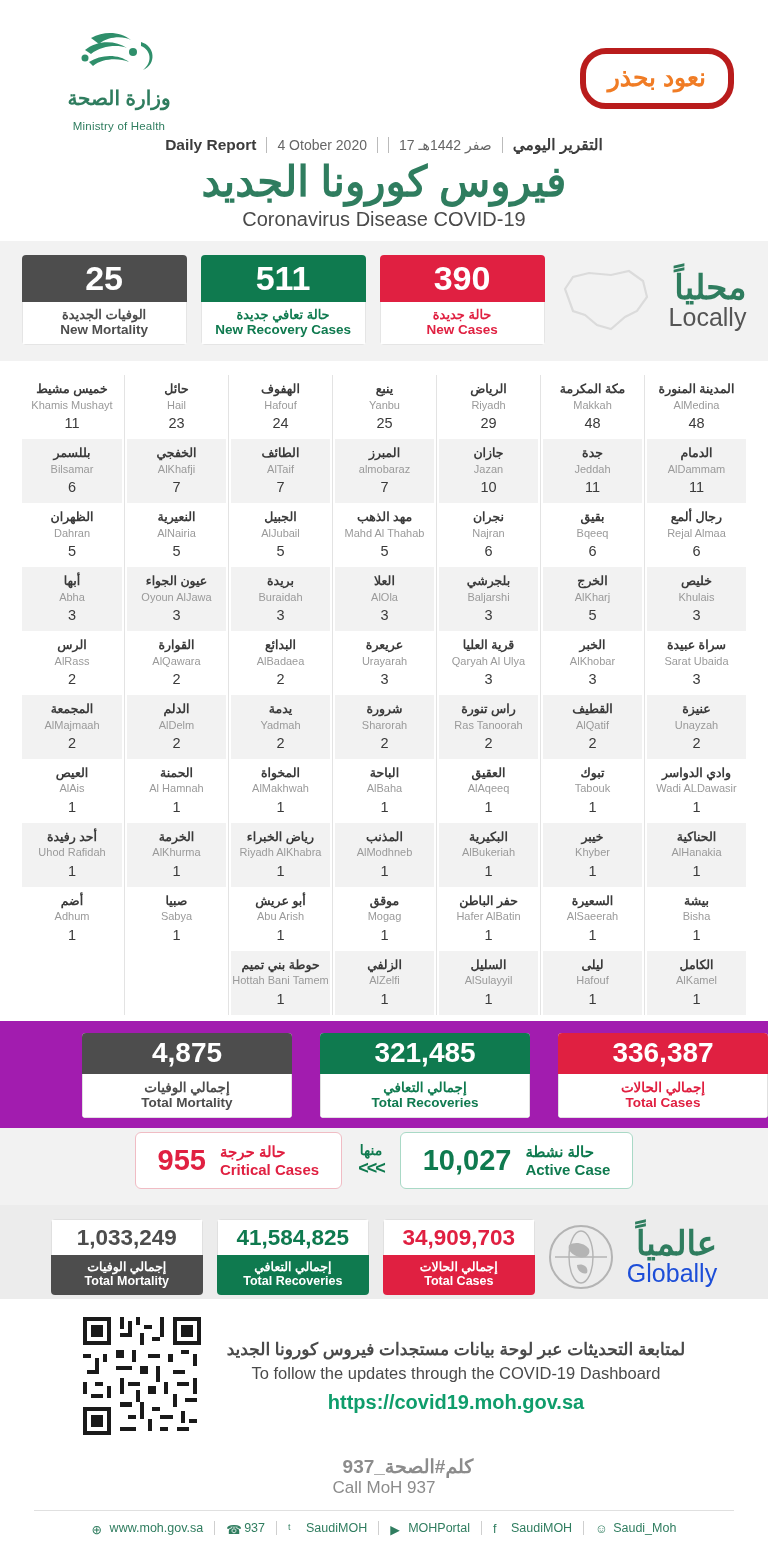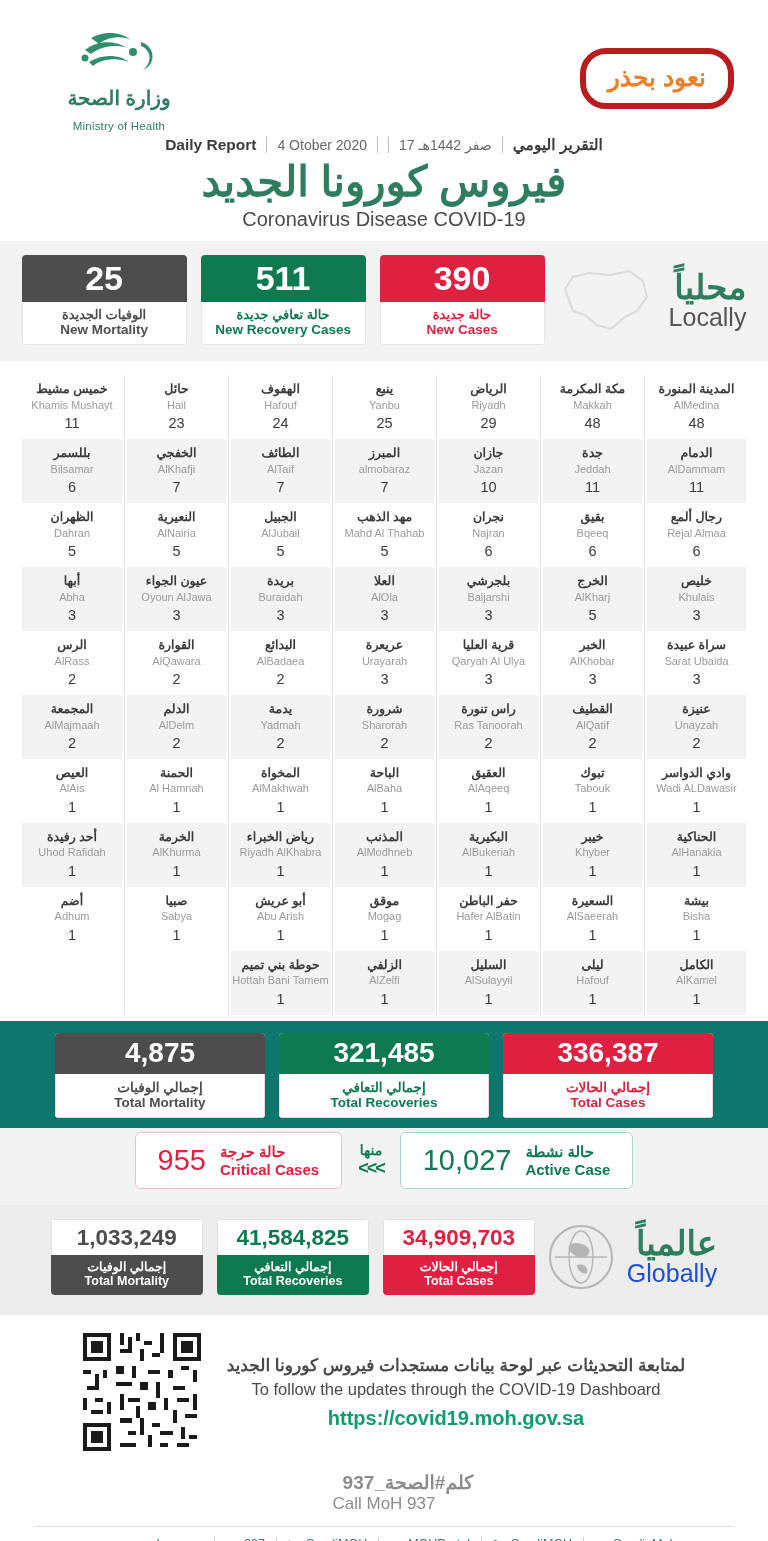--- a/index.html
+++ b/index.html
@@ -74,45 +74,45 @@
   .cities { display:flex; justify-content:center; padding: 14px 18px 6px 18px; background:#fff; }
   .city-col { width: 104px; padding: 0 2px; border-left:1px solid #e3e3e3; }
   .city-col:first-child { border-left:none; }
   .city-cell { text-align:center; padding: 7px 0 8px 0; }
   .city-cell .ar { font-size: 12.5px; color:#3a3a3a; font-weight:bold; line-height:1.25; }
   .city-cell .en { font-size: 11px; color:#9a9a9a; line-height:1.3; }
   .city-cell .val { font-size: 14.5px; color:#3a3a3a; margin-top:3px; }
   .city-cell.alt { background:#f2f2f2; }
 
   
-  .totals { display:flex; justify-content:center; gap:14px; padding: 12px 0 10px 0; background:#0f766e; }
+  .totals { display:flex; justify-content:flex-end; gap:28px; padding: 12px 0 10px 0; background:#a21caf; }
   .tot-box { width: 210px; border-radius:4px; overflow:hidden; text-align:center; background:#fff; }
   .tot-box .num { font-size: 28px; font-weight:bold; color:#fff; padding:6px 0 7px 0; line-height:1; }
   .tot-box .lbl { padding:5px 0 7px 0; }
   .tot-box .lbl .ar { font-size:13.5px; font-weight:bold; display:block; }
   .tot-box .lbl .en { font-size:13.5px; font-weight:bold; display:block; }
   .tb-gray .num{background:#4d4d4d;} .tb-gray .lbl{color:#4d4d4d;border:1px solid #e0e0e0;border-top:none;}
   .tb-green .num{background:#0f7a4f;} .tb-green .lbl{color:#0f7a4f;border:1px solid #e0e0e0;border-top:none;}
   .tb-red .num{background:#e02041;} .tb-red .lbl{color:#e02041;border:1px solid #e0e0e0;border-top:none;}
 
   .second-row { display:flex; justify-content:center; align-items:center; gap:16px; padding: 4px 0 16px 0; background:#f2f2f2; }
   .pill { display:flex; align-items:center; gap:14px; background:#fff; border-radius:6px; padding:10px 22px; }
-  .pill .n { font-size: 29px; font-weight:normal; }
+  .pill .n { font-size: 29px; font-weight:bold; }
   .pill .t .ar { font-size:15px; font-weight:bold; display:block; }
   .pill .t .en { font-size:15px; font-weight:bold; display:block; }
   .pill-red { border:1px solid #f0bcc4; }
   .pill-red .n, .pill-red .t { color:#e02041; }
   .pill-green { border:1px solid #a9d9c6; }
   .pill-green .n, .pill-green .t { color:#0f7a4f; }
   .arrows { text-align:center; color:#0f7a4f; }
   .arrows .men { font-size: 14px; font-weight:bold; }
   .arrows .ch { font-size: 18px; font-weight:bold; letter-spacing:-2px; }
 
   
-  .global-band { background:#ececec; display:flex; align-items:center; justify-content:center; gap:14px; padding: 14px 0 20px 0; }
+  .global-band { background:#ececec; display:flex; align-items:center; justify-content:center; gap:14px; padding: 14px 0 4px 0; }
   .global-label { text-align:right; }
   .global-label .ar { font-size: 34px; font-weight:bold; color:#2f7d5f; line-height:1; }
   .global-label .en { font-size: 25px; color:#1d4ed8; line-height:1.1; }
   .globe { width:64px; height:64px; border-radius:50%; border:2px solid #b4b4b4; position:relative; }
   .gbox { width:152px; border-radius:4px; overflow:hidden; text-align:center; background:#fff; }
   .gbox .num { font-size: 22.5px; font-weight:bold; padding:7px 0 6px 0; line-height:1; background:#fff; }
   .gbox .lbl { padding:4px 0 7px 0; color:#fff; }
   .gbox .lbl .ar { font-size:12.5px; font-weight:bold; display:block; }
   .gbox .lbl .en { font-size:12.5px; font-weight:bold; display:block; }
   .gb-gray .num{color:#4d4d4d; border:1px solid #e0e0e0; border-bottom:none;} .gb-gray .lbl{background:#4d4d4d;}

